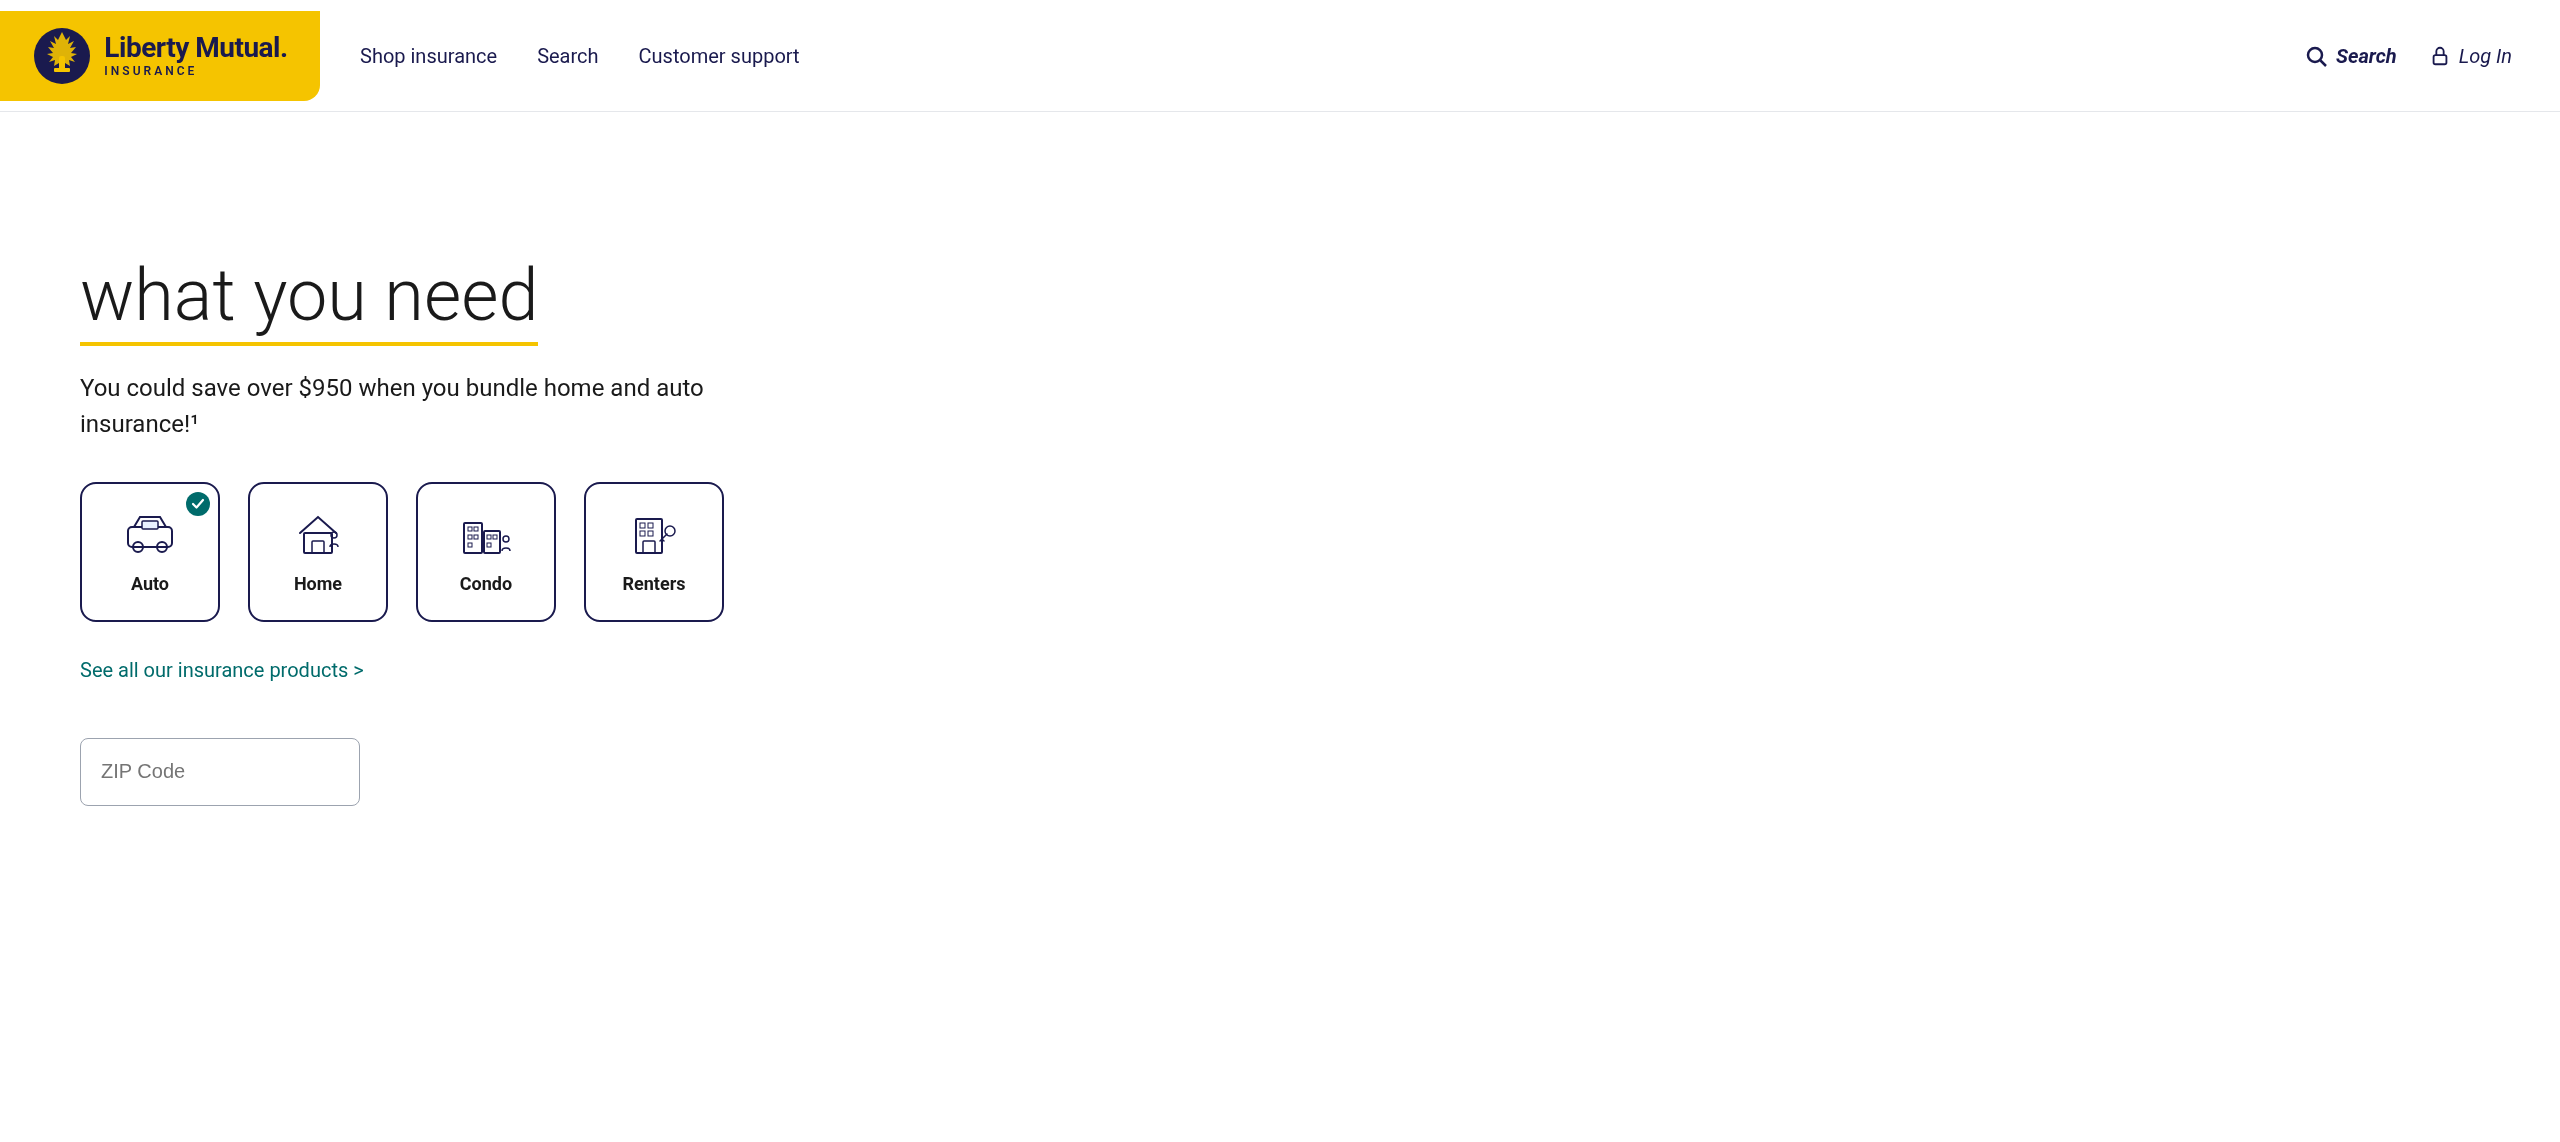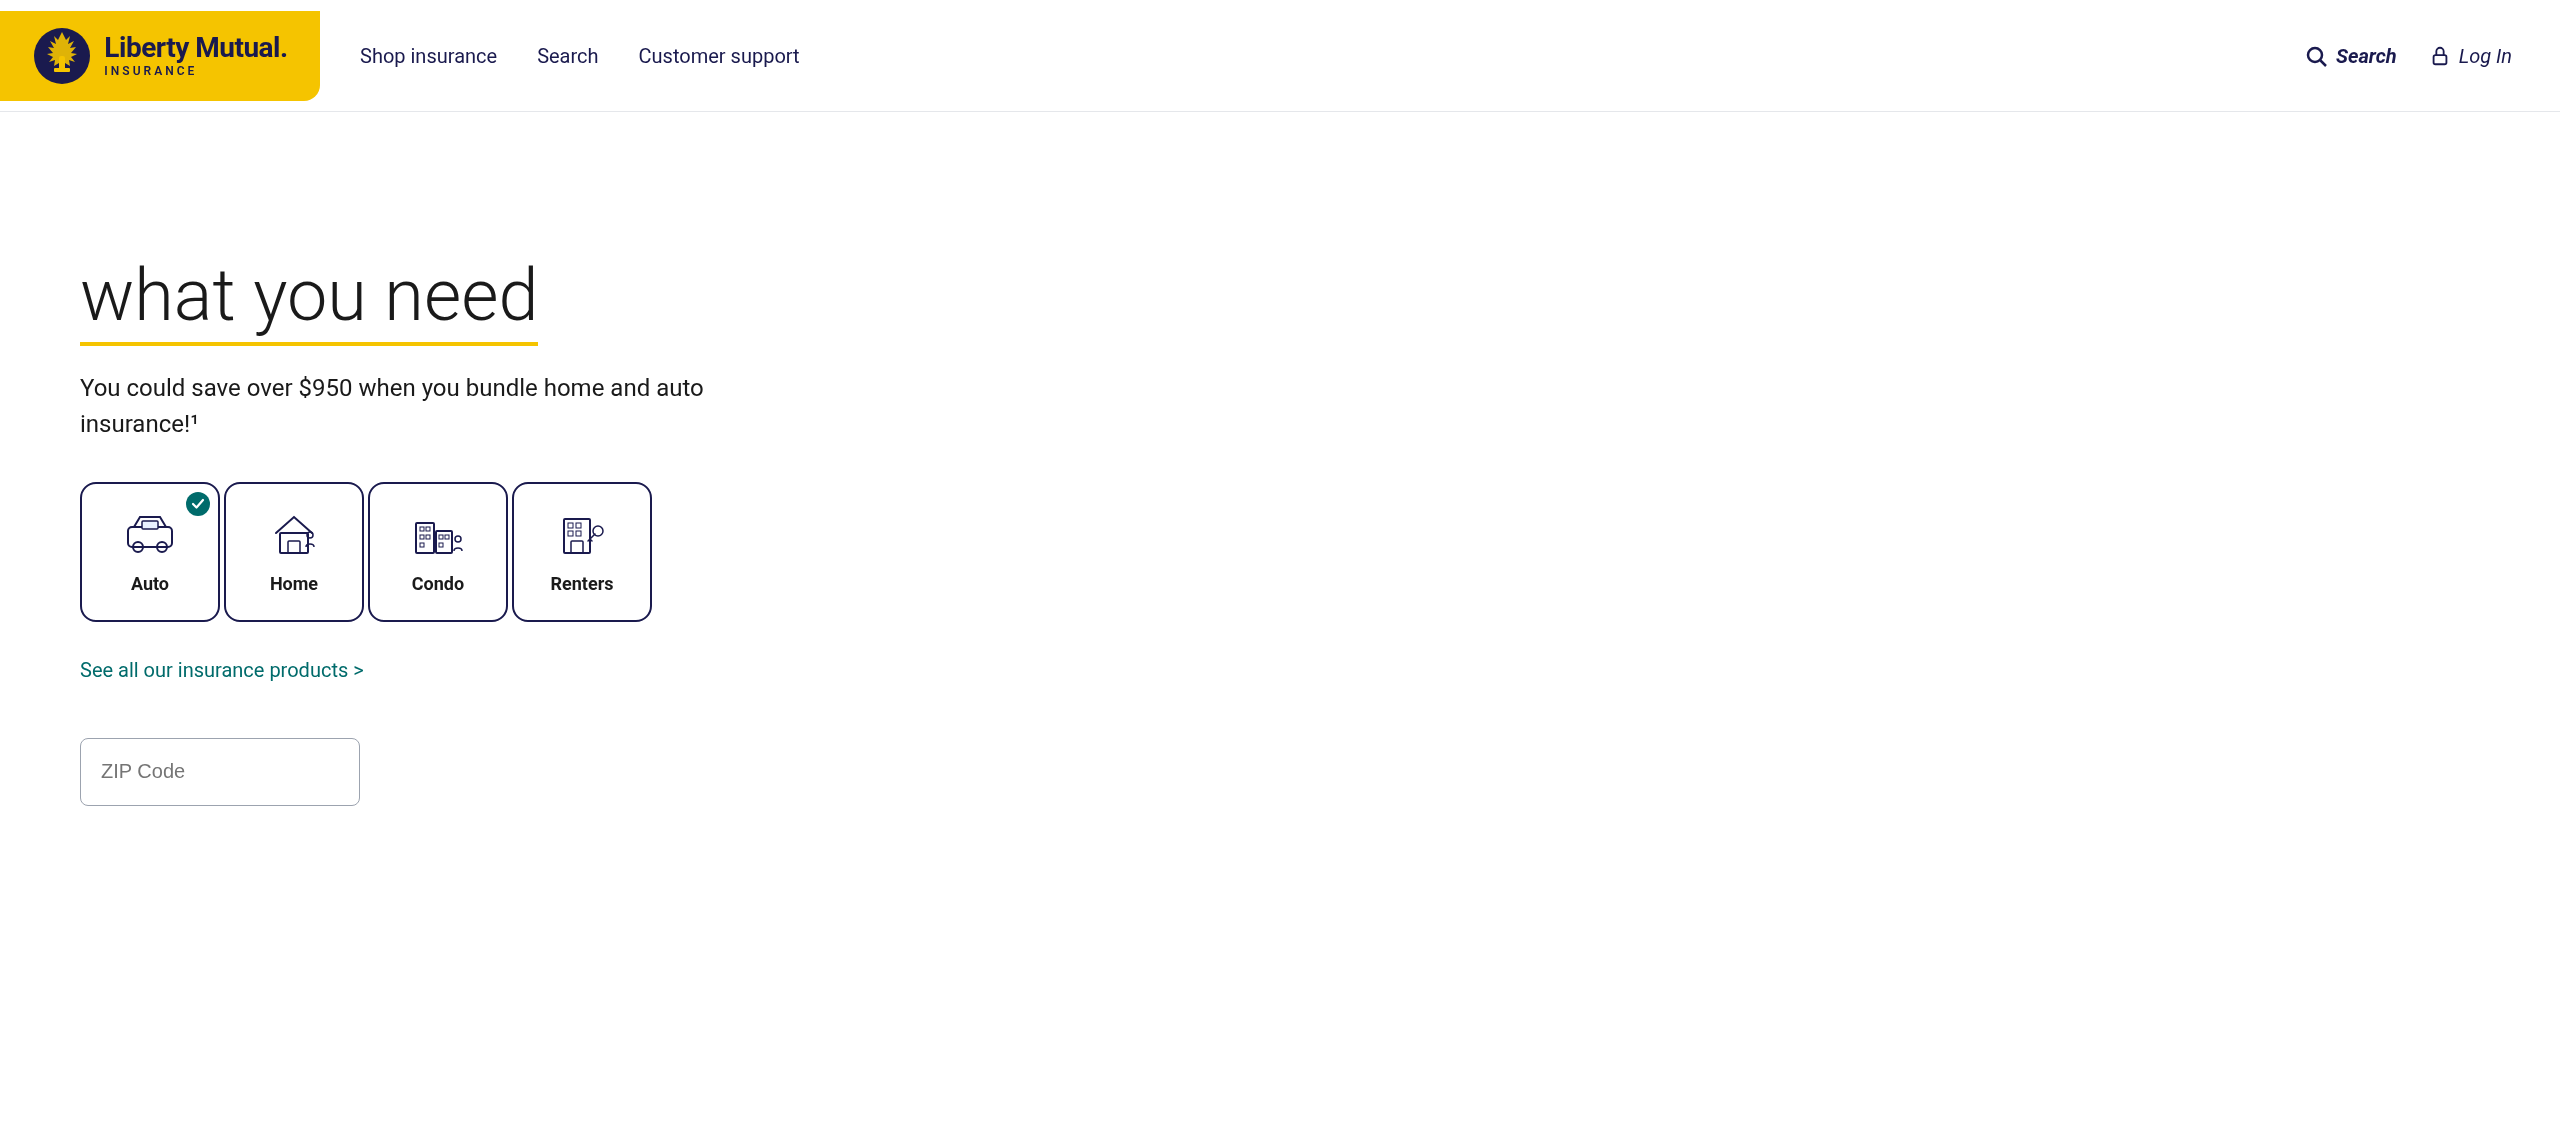--- a/index.html
+++ b/index.html
@@ -146,21 +146,21 @@
       font-size: 24px;
       color: #1a1a1a;
       margin-top: 24px;
       margin-bottom: 40px;
       line-height: 1.5;
       font-weight: 400;
     }
 
     .insurance-cards {
       display: flex;
-      gap: 4px;
+      gap: 28px;
       margin-bottom: 36px;
       text-align: center;
     }
 
     .ins-card {
       width: 140px;
       height: 140px;
       border: 2px solid #1a1a4e;
       border-radius: 16px;
       display: flex;

